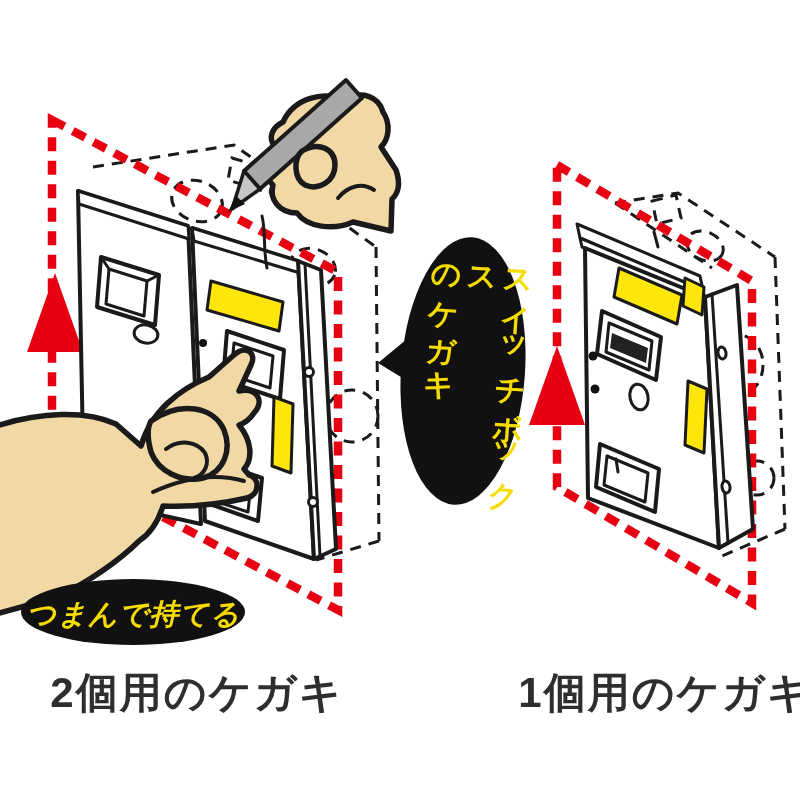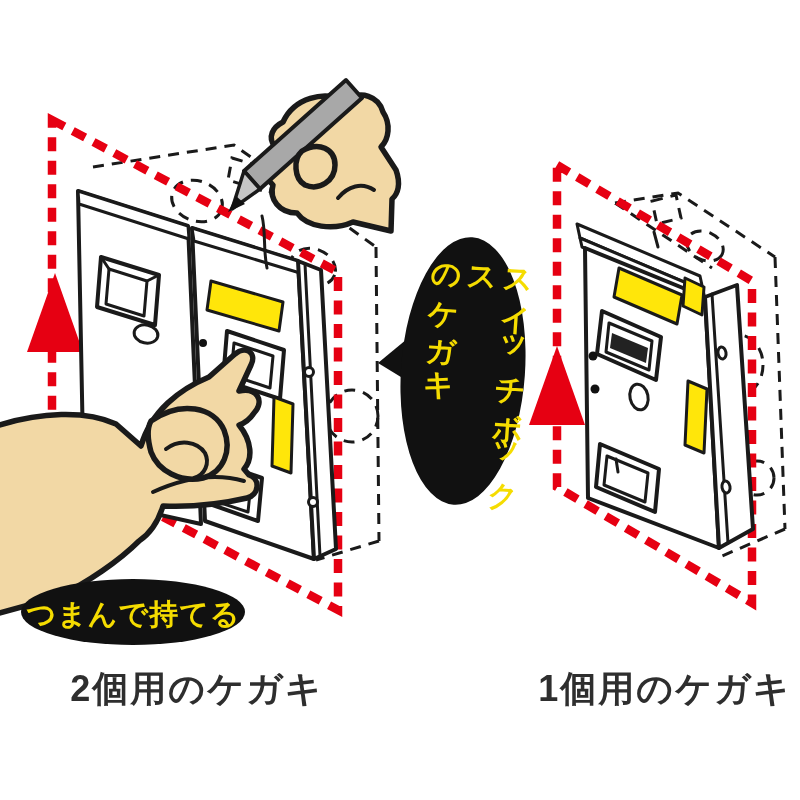--- a/index.html
+++ b/index.html
@@ -17,26 +17,26 @@
   .plate3{fill:#fff;stroke:var(--outline);stroke-width:3;stroke-linejoin:round;}
   .sticker{fill:var(--yellow);stroke:var(--outline);stroke-width:3;stroke-linejoin:round;}
   .skin{fill:var(--skin);stroke:var(--outline);stroke-width:5.5;stroke-linejoin:round;stroke-linecap:round;}
   .sline{fill:none;stroke:var(--outline);stroke-width:4;stroke-linecap:round;}
   .sline3{fill:none;stroke:var(--outline);stroke-width:3;stroke-linecap:round;}
   .dark{fill:#222;stroke:none;}
   .pen-body{fill:var(--pen_gray);stroke:var(--outline);stroke-width:4;stroke-linejoin:round;}
   .pen-cone{fill:#c7c7c7;stroke:var(--outline);stroke-width:3.5;stroke-linejoin:round;}
   .blk{fill:#111;stroke:none;}
   
-  .caption{position:absolute;width:330px;text-align:center;font-size:36px;font-weight:600;
+  .caption{position:absolute;width:330px;text-align:center;font-size:42px;font-weight:600;
     color:var(--caption);letter-spacing:2px;white-space:nowrap;}
   .caption-left{left:32px;top:665px;}
   .caption-right{left:500px;top:665px;}
   .pinch-text{position:absolute;left:26px;top:595px;width:215px;text-align:center;
-    font-size:29px;font-weight:bold;color:var(--label_yellow);letter-spacing:1px;white-space:nowrap;}
+    font-size:29px;font-weight:bold;color:var(--label_yellow);letter-spacing:1px;white-space:nowrap;font-style:italic;}
   .bubble-text{position:absolute;left:421px;top:247px;height:262px;
     writing-mode:vertical-rl;text-orientation:upright;
     font-size:30px;font-weight:bold;color:var(--label_yellow);
     line-height:36px;letter-spacing:1px;transform:rotate(4deg);transform-origin:50% 50%;}
   .bubble-text span{display:block;}
 </style>
 </head>
 <body>
 
 <div class="stage">

